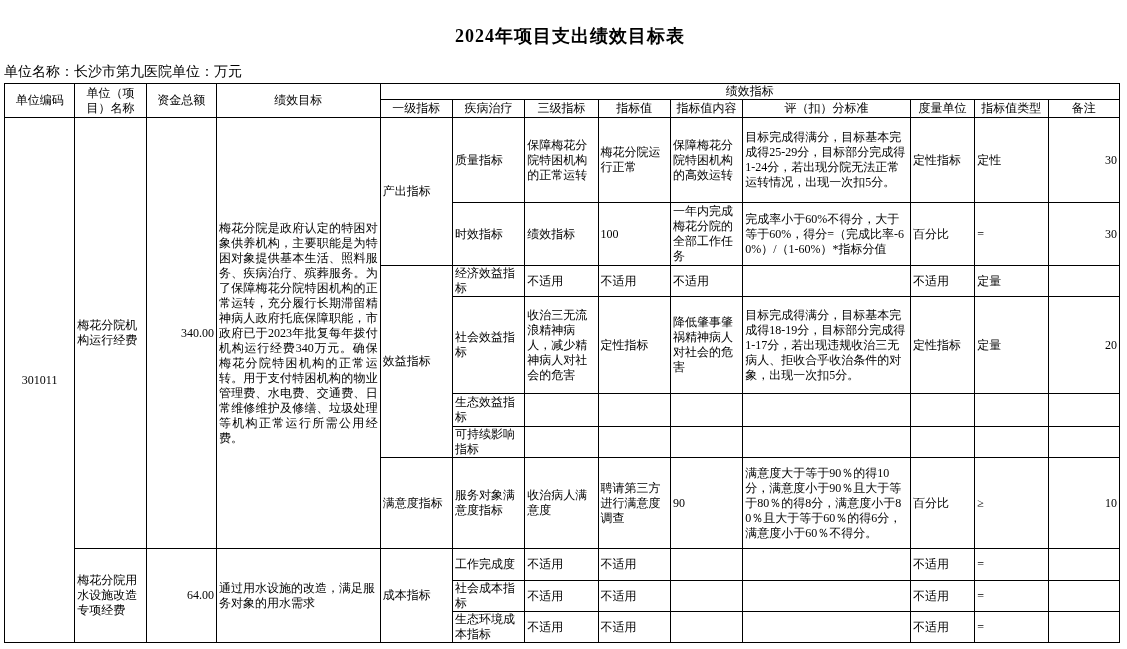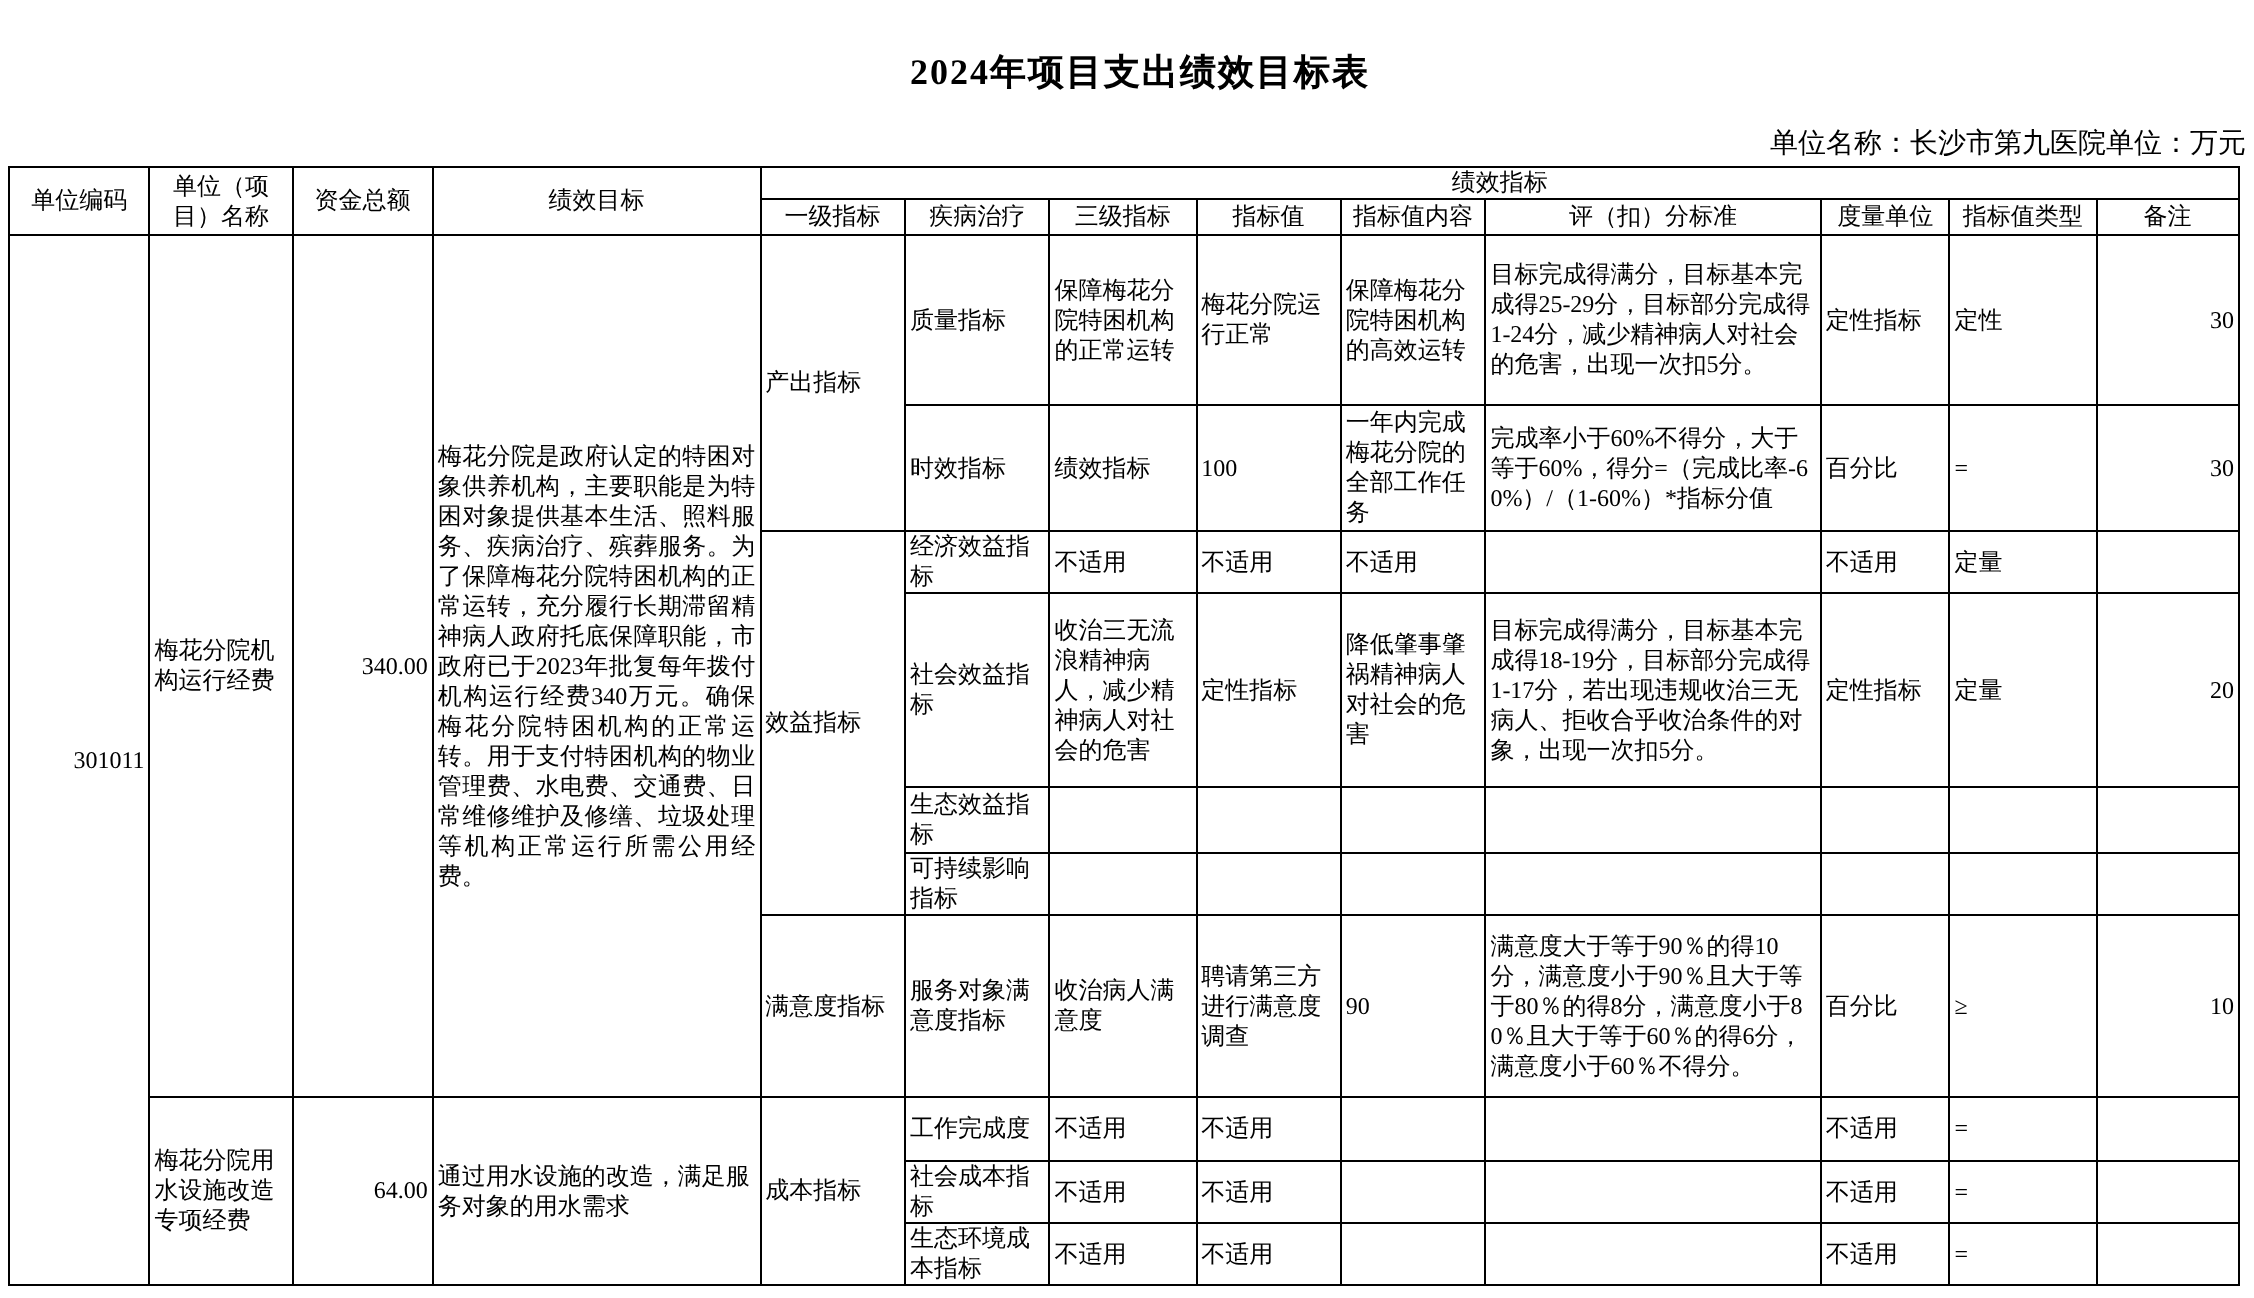--- a/index.html
+++ b/index.html
@@ -1,24 +1,24 @@
 <!DOCTYPE html>
 <html><head>
 <meta charset="utf-8">
 <style>
   html,body{margin:0;padding:0;background:#fff;color:#000;}
   body{width:1127px;height:649px;overflow:hidden;font-family:"Liberation Serif","DejaVu Serif",serif;}
   .title{margin-top:24px;text-align:center;font-size:18px;font-weight:bold;letter-spacing:1px;padding-left:13px;}
-  .meta{display:flex;justify-content:flex-end;align-items:flex-end;margin:15px 4px 2px 4px;font-size:14px;}
+  .meta{display:flex;justify-content:flex-start;align-items:flex-end;margin:15px 4px 2px 4px;font-size:14px;}
   table{border-collapse:collapse;table-layout:fixed;margin-left:4px;width:1116px;}
   td{border:1px solid #000;font-size:12px;line-height:15px;padding:0 2px;vertical-align:middle;text-align:left;overflow:hidden;word-break:break-all;}
   tr.hrow td{text-align:center;padding:0 1px;}
   td.num{text-align:right;}
   td.target{text-align:justify;text-justify:inter-ideograph;}
-  td.code{text-align:right;}
+  td.code{text-align:center;}
 </style>
 </head>
 <body>
 
 <div class="title">2024年项目支出绩效目标表</div>
 
 <div class="meta">
   <span>单位名称：长沙市第九医院</span>
   <span>单位：万元</span>
 </div>
@@ -63,21 +63,21 @@
   <tr style="height:85px">
     <td rowspan="10" class="code">301011</td>
     <td rowspan="7">梅花分院机构运行经费</td>
     <td rowspan="7" class="num">340.00</td>
     <td rowspan="7" class="target">梅花分院是政府认定的特困对象供养机构，主要职能是为特困对象提供基本生活、照料服务、疾病治疗、殡葬服务。为了保障梅花分院特困机构的正常运转，充分履行长期滞留精神病人政府托底保障职能，市政府已于2023年批复每年拨付机构运行经费340万元。确保梅花分院特困机构的正常运转。用于支付特困机构的物业管理费、水电费、交通费、日常维修维护及修缮、垃圾处理等机构正常运行所需公用经费。</td>
     <td rowspan="2">产出指标</td>
     <td>质量指标</td>
     <td>保障梅花分院特困机构的正常运转</td>
     <td>梅花分院运行正常</td>
     <td>保障梅花分院特困机构的高效运转</td>
-    <td>目标完成得满分，目标基本完成得25-29分，目标部分完成得1-24分，减少精神病人对社会的危害，出现一次扣5分。</td>
+    <td>目标完成得满分，目标基本完成得25-29分，目标部分完成得1-24分，若出现分院无法正常运转情况，出现一次扣5分。</td>
     <td>定性指标</td>
     <td>定性</td>
     <td class="num">30</td>
   </tr>
 
   <tr style="height:63px">
     <td>时效指标</td>
     <td>绩效指标</td>
     <td>100</td>
     <td>一年内完成梅花分院的全部工作任务</td>

